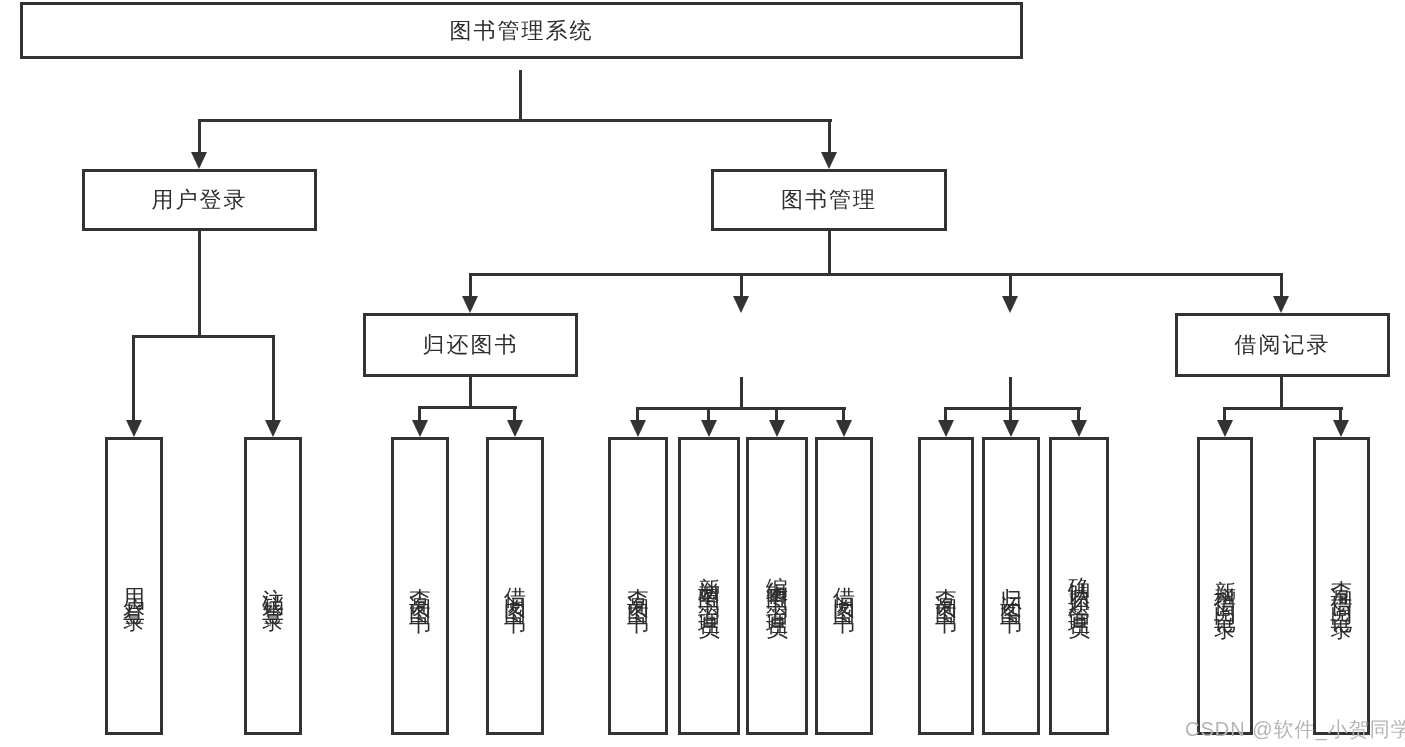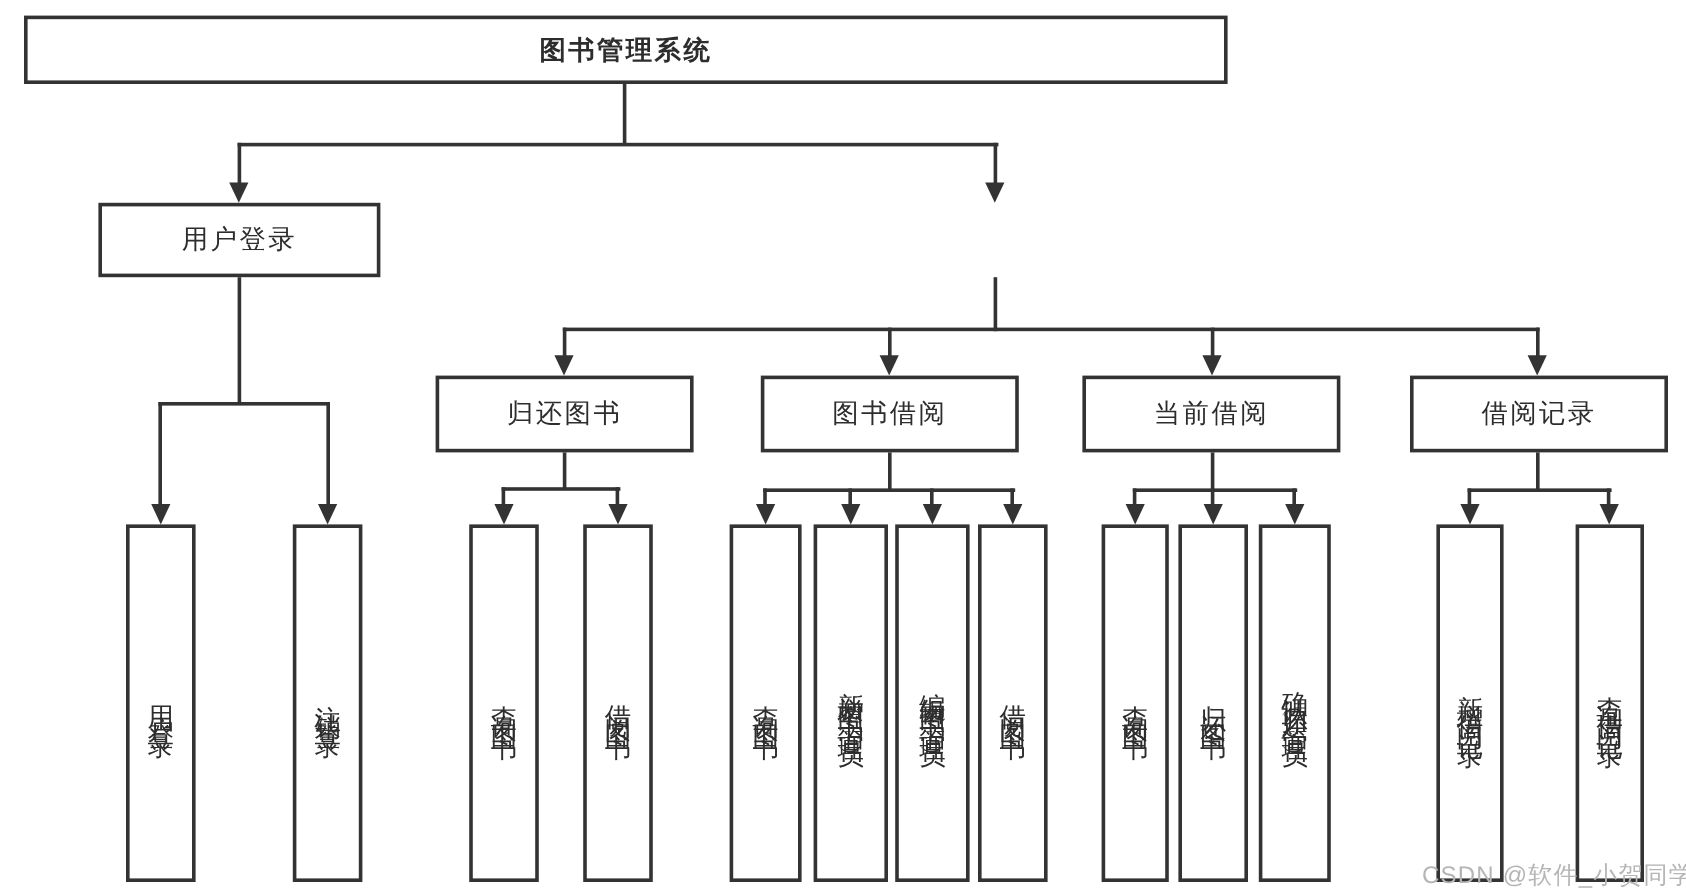--- a/index.html
+++ b/index.html
@@ -55,36 +55,33 @@
     letter-spacing: 1px;
     color: #b5b5b5;
     white-space: nowrap;
   }
 </style>
 </head>
 <body>
 
 <div class="canvas">
 
-  <div class="node" style="left:20px; top:13px; width:1003px; height:57px;font-weight:bold;">
+  <div class="node" style="left:20px; top:2px; width:1003px; height:57px;">
     <span class="hlabel">图书管理系统</span>
   </div>
 
   <div class="node" style="left:82px; top:169px; width:235px; height:62px;">
     <span class="hlabel">用户登录</span>
   </div>
+  <div class="node" style="left:711px; top:169px; width:236px; height:62px;">
+    <span class="hlabel">图书管理</span>
+  </div>
 
   <div class="node" style="left:363px; top:313px; width:215px; height:64px;">
     <span class="hlabel">归还图书</span>
-  </div>
-  <div class="node" style="left:634px; top:313px; width:215px; height:64px;">
-    <span class="hlabel">图书借阅</span>
-  </div>
-  <div class="node" style="left:902px; top:313px; width:215px; height:64px;">
-    <span class="hlabel">当前借阅</span>
   </div>
   <div class="node" style="left:1175px; top:313px; width:215px; height:64px;">
     <span class="hlabel">借阅记录</span>
   </div>
 
   <div class="node" style="left:105px; top:437px; width:58px; height:298px;">
     <span class="vlabel">用户登录</span>
   </div>
   <div class="node" style="left:244px; top:437px; width:58px; height:298px;">
     <span class="vlabel">注销登录</span>

